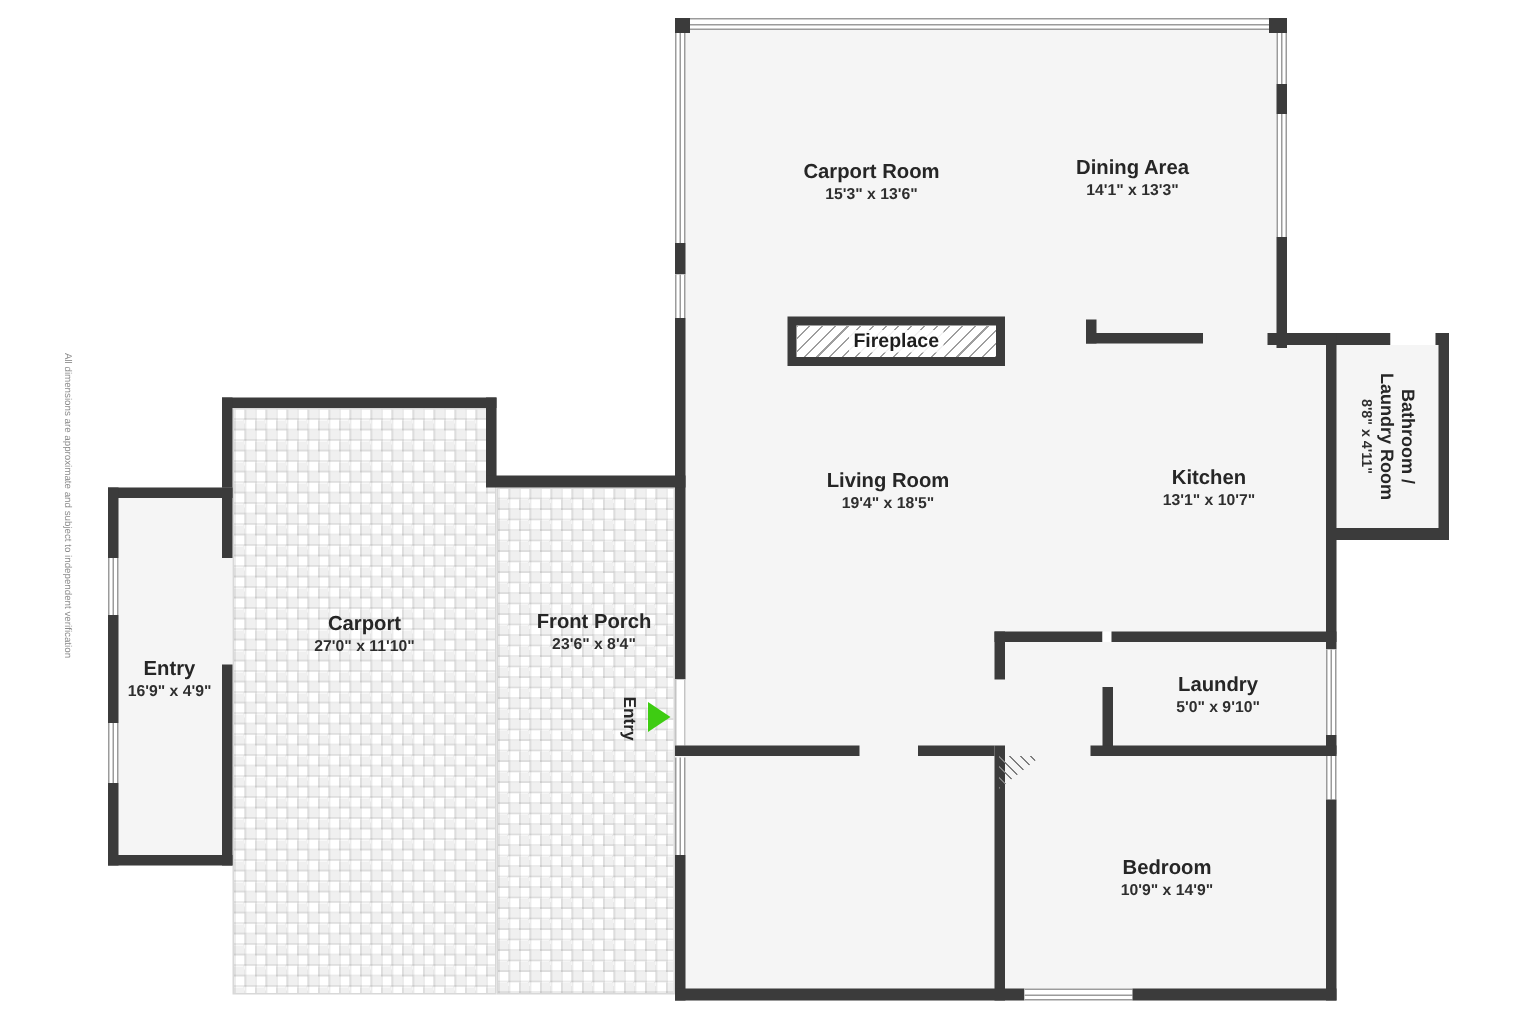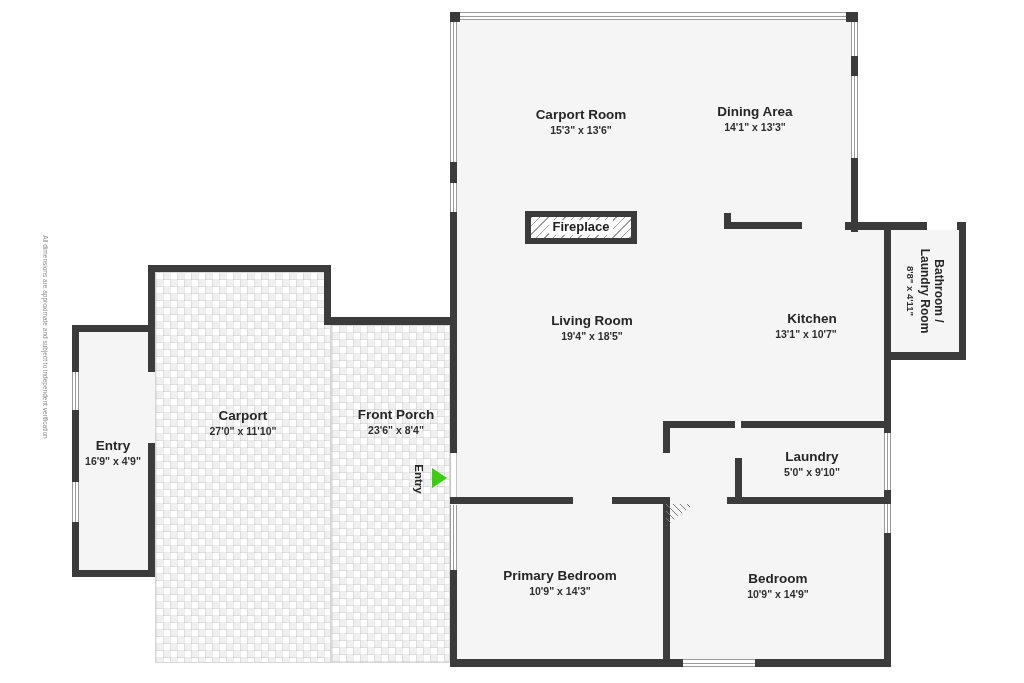--- a/index.html
+++ b/index.html
@@ -23,21 +23,21 @@
          background-image:linear-gradient(#9b9b9b,#9b9b9b);background-size:100% 1px;
          background-position:center;background-repeat:no-repeat;}
   .gap-v{position:absolute;background:#fff;border-left:1px solid #c4c4c4;border-right:1px solid #c4c4c4;box-sizing:border-box;}
   .gap-h{position:absolute;background:#fff;}
   .room-label{position:absolute;transform:translate(-50%,-50%);text-align:center;color:#262626;white-space:nowrap;}
   .room-label .rname{font-size:13.5px;font-weight:700;line-height:1.15;}
   .room-label .rdims{font-size:10.5px;font-weight:700;margin-top:1px;color:#2e2e2e;}
   .rot90{transform:translate(-50%,-50%) rotate(90deg);}
   .room-label.small .rname{font-size:12px;}
   .room-label.small .rdims{font-size:9.5px;}
-  .fireplace{position:absolute;left:525px;top:211px;width:112px;height:33px;background:#3b3b3b;
+  .fireplace{position:absolute;left:525px;top:211px;width:145px;height:33px;background:#3b3b3b;
              box-sizing:border-box;padding:6px;}
   .fireplace .hatch{width:100%;height:100%;background:#fff;
      background-image:repeating-linear-gradient(135deg,#9e9e9e 0 1px,transparent 1px 6px);
      display:flex;align-items:center;justify-content:center;}
   .fireplace .fp-label{font-size:13px;font-weight:700;color:#1d1d1d;background:rgba(255,255,255,0.88);
      padding:0 3px;line-height:1.1;}
   .door-swing{position:absolute;left:666px;top:504px;width:28px;height:22px;
      background-image:repeating-linear-gradient(45deg,#7e7e7e 0 1px,transparent 1px 5px);
      clip-path:polygon(0 0,100% 0,0 100%);}
   .entry-label{position:absolute;left:419px;top:479px;font-size:11.5px;font-weight:700;color:#262626;
@@ -134,36 +134,32 @@
     <div class="rdims">15'3" x 13'6"</div>
   </div>
   <div class="room-label" style="left:755px;top:118px;">
     <div class="rname">Dining Area</div>
     <div class="rdims">14'1" x 13'3"</div>
   </div>
   <div class="room-label" style="left:592px;top:327px;">
     <div class="rname">Living Room</div>
     <div class="rdims">19'4" x 18'5"</div>
   </div>
-  <div class="room-label" style="left:806px;top:325px;text-align:right;">
+  <div class="room-label" style="left:806px;top:325px;">
     <div class="rname">Kitchen</div>
     <div class="rdims">13'1" x 10'7"</div>
   </div>
   <div class="room-label small rot90" style="left:925px;top:291px;">
     <div class="rname">Bathroom /</div>
     <div class="rname">Laundry Room</div>
     <div class="rdims">8'8" x 4'11"</div>
   </div>
   <div class="room-label" style="left:812px;top:463px;">
     <div class="rname">Laundry</div>
     <div class="rdims">5'0" x 9'10"</div>
-  </div>
-  <div class="room-label" style="left:560px;top:582px;">
-    <div class="rname">Primary Bedroom</div>
-    <div class="rdims">10'9" x 14'3"</div>
   </div>
   <div class="room-label" style="left:778px;top:585px;">
     <div class="rname">Bedroom</div>
     <div class="rdims">10'9" x 14'9"</div>
   </div>
   <div class="room-label" style="left:243px;top:422px;">
     <div class="rname">Carport</div>
     <div class="rdims">27'0" x 11'10"</div>
   </div>
   <div class="room-label" style="left:396px;top:421px;">

